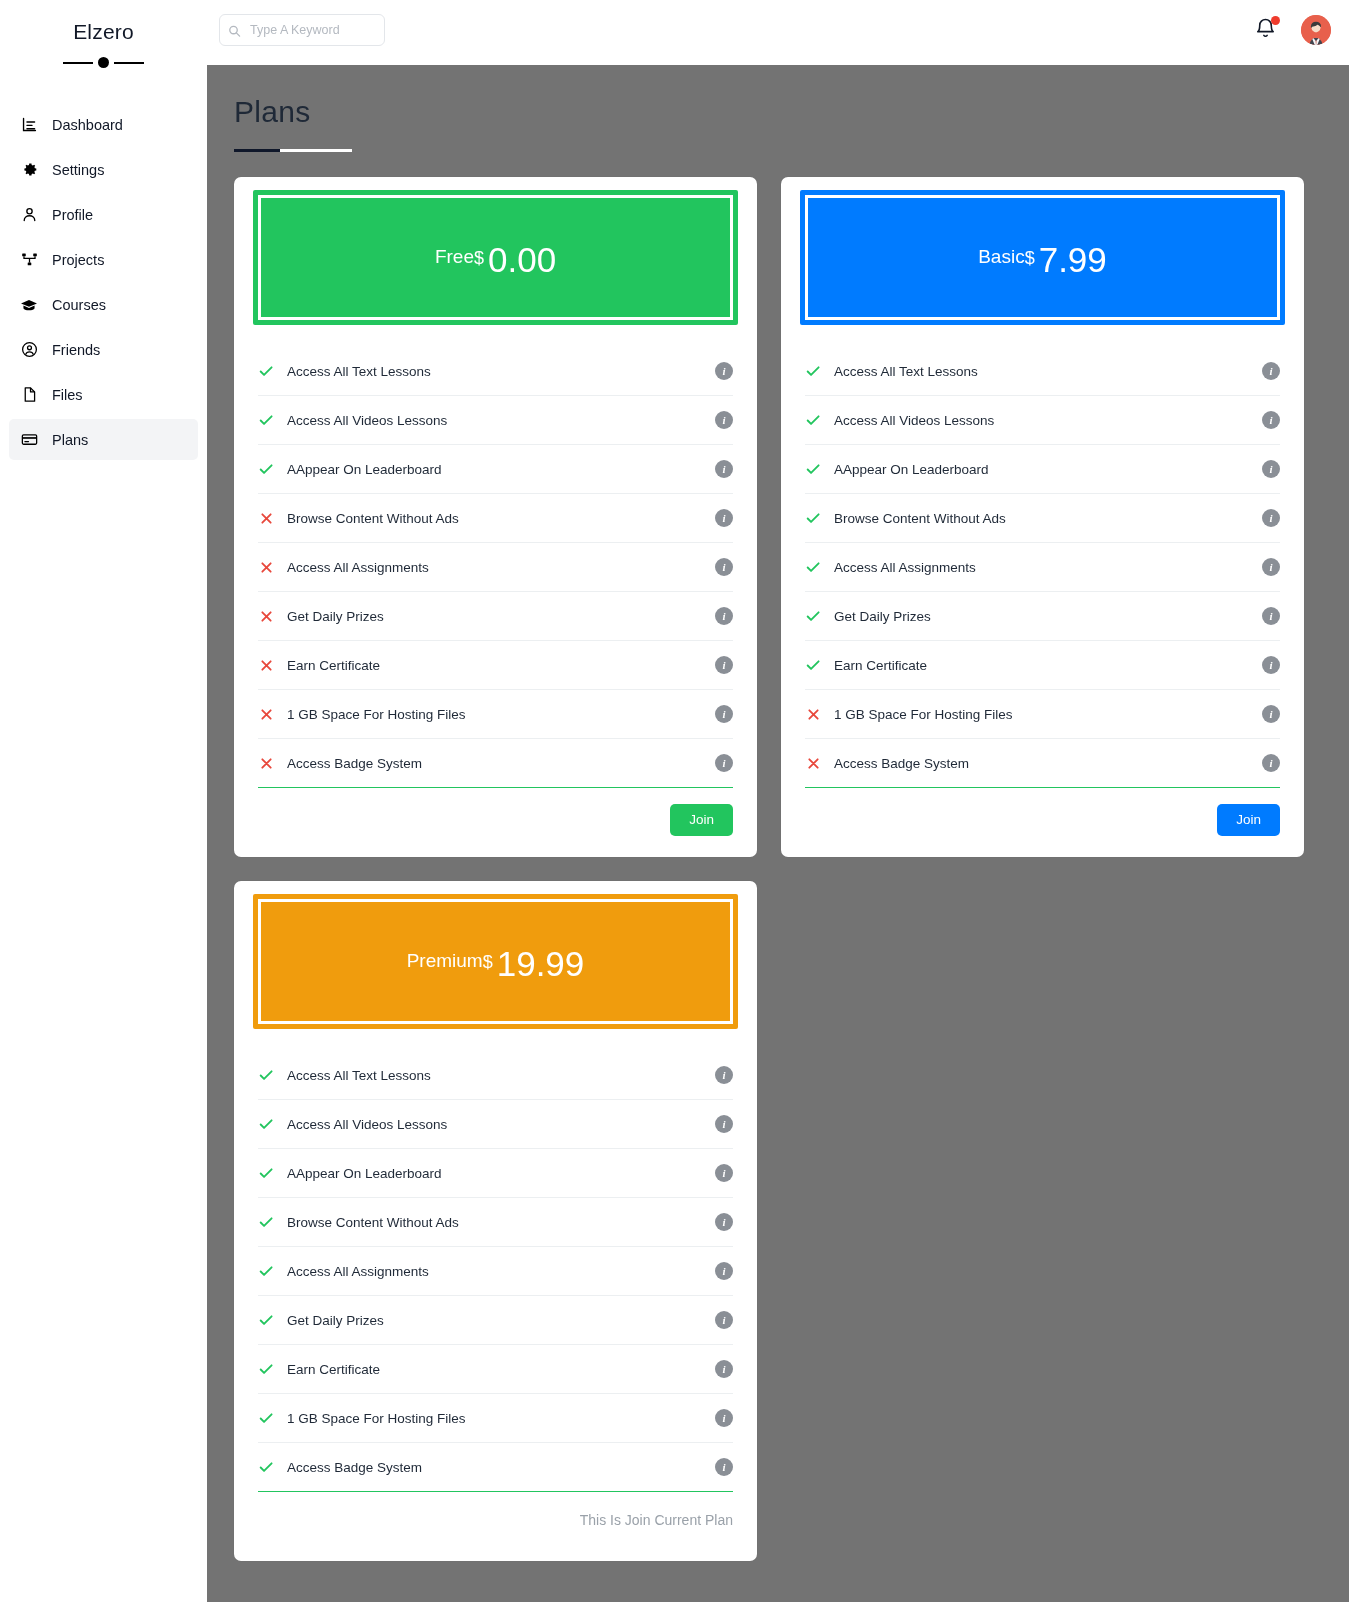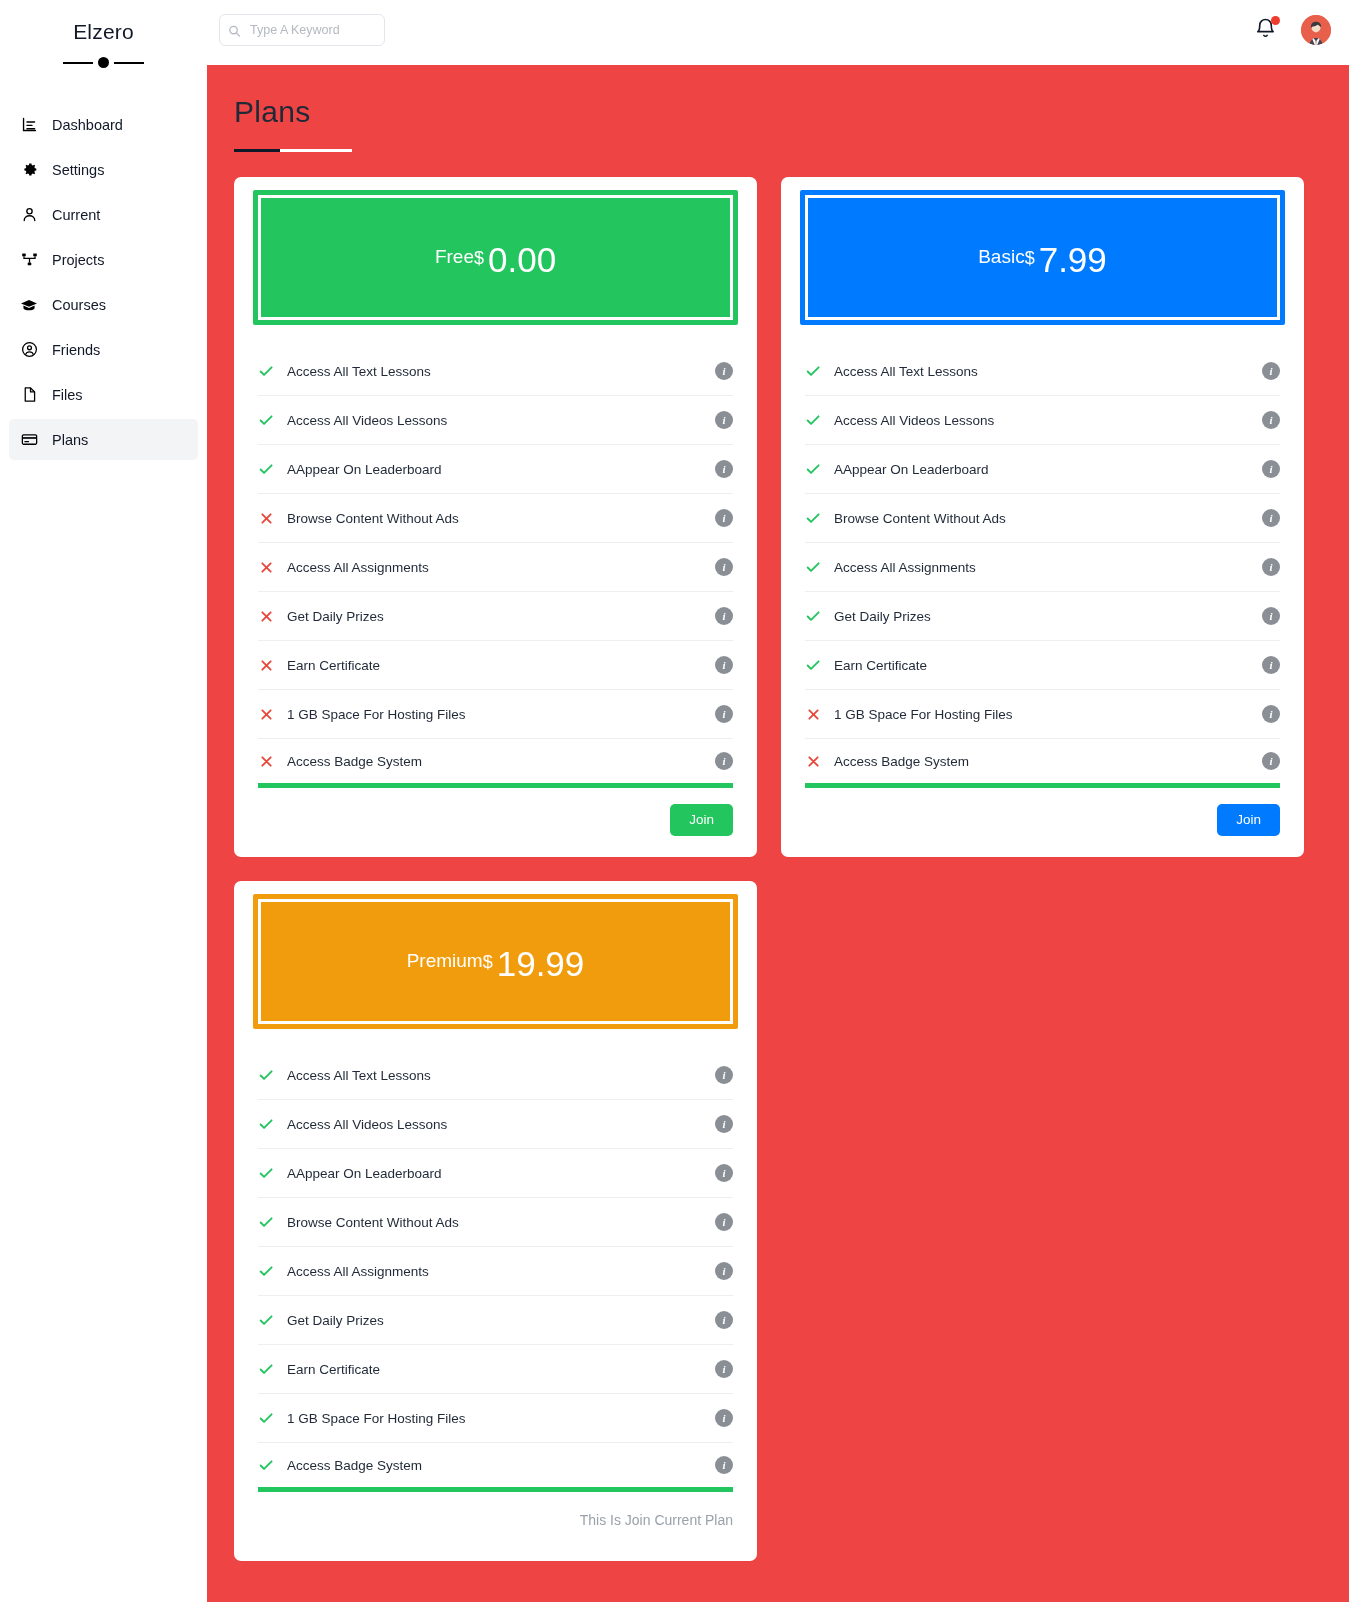--- a/index.html
+++ b/index.html
@@ -3,21 +3,21 @@
 <meta charset="utf-8">
 <style>
   * { box-sizing: border-box; margin: 0; padding: 0; }
   html, body {
     width: 1349px;
     height: 1602px;
     background: #f1f5f9;
     font-family: "Liberation Sans", sans-serif;
     -webkit-font-smoothing: antialiased;
   }
-  .app { position: relative; width: 1349px; height: 1602px; display: flex; background: #ef4444; }
+  .app { position: relative; width: 1349px; height: 1602px; display: flex; background: #737373; }
 
   
   .sidebar {
     width: 207px;
     min-width: 207px;
     background: #ffffff;
     padding-top: 14px;
     position: relative;
     z-index: 5;
   }
@@ -157,21 +157,21 @@
   .price-cur { font-size: 18px; line-height: 1; margin-top: 7px; }
   .price-val { font-size: 35px; line-height: 1; margin-left: 4px; font-weight: 400; }
 
   .feature-list { margin-top: 22px; padding: 0 5px; }
   .feature {
     display: flex; align-items: center;
     height: 49px;
     border-bottom: 1px solid #eceff1;
     gap: 13px;
   }
-  .feature:last-child { border-bottom: 5px solid #22c55e; }
+  .feature:last-child { border-bottom: 1px solid #22c55e; }
   .f-mark { width: 16px; flex: 0 0 16px; display: flex; align-items: center; justify-content: center; }
   .f-text { flex: 1; font-size: 13.5px; color: #1f2937; }
   .f-info {
     width: 18px; height: 18px; border-radius: 50%;
     background: #8a8f96;
     color: #ffffff;
     font-size: 11px;
     font-weight: 700;
     font-family: "Liberation Serif", serif;
     display: flex; align-items: center; justify-content: center;
@@ -258,21 +258,21 @@
           </span>
           <span class="nav-label">Settings</span>
         </div>
         <div class="nav-item">
           <span class="nav-icon">
             <svg viewBox="0 0 20 20" width="17" height="17" fill="none" stroke="#000" stroke-width="1.6">
               <circle cx="10" cy="6.2" r="3.1"></circle>
               <path d="M3.8 17c0-3.4 2.8-5.5 6.2-5.5s6.2 2.1 6.2 5.5" stroke-linecap="round"></path>
             </svg>
           </span>
-          <span class="nav-label">Current</span>
+          <span class="nav-label">Profile</span>
         </div>
         <div class="nav-item">
           <span class="nav-icon">
             <svg viewBox="0 0 20 20" width="17" height="17" fill="#000">
               <rect x="1.4" y="3" width="4.2" height="3.3" rx=".6"></rect>
               <rect x="14.4" y="3" width="4.2" height="3.3" rx=".6"></rect>
               <rect x="7.9" y="13.6" width="4.2" height="3.3" rx=".6"></rect>
               <path d="M3.5 6.3v2.4h13v-2.4" stroke="#000" stroke-width="1.5" fill="none"></path>
               <path d="M10 8.7v4.9" stroke="#000" stroke-width="1.5" fill="none"></path>
             </svg>

